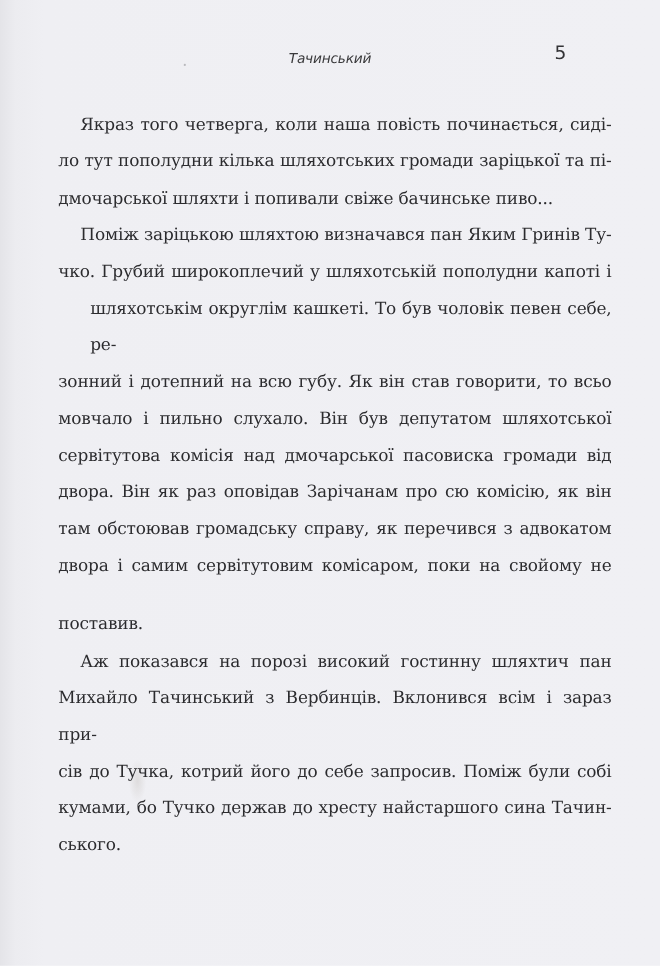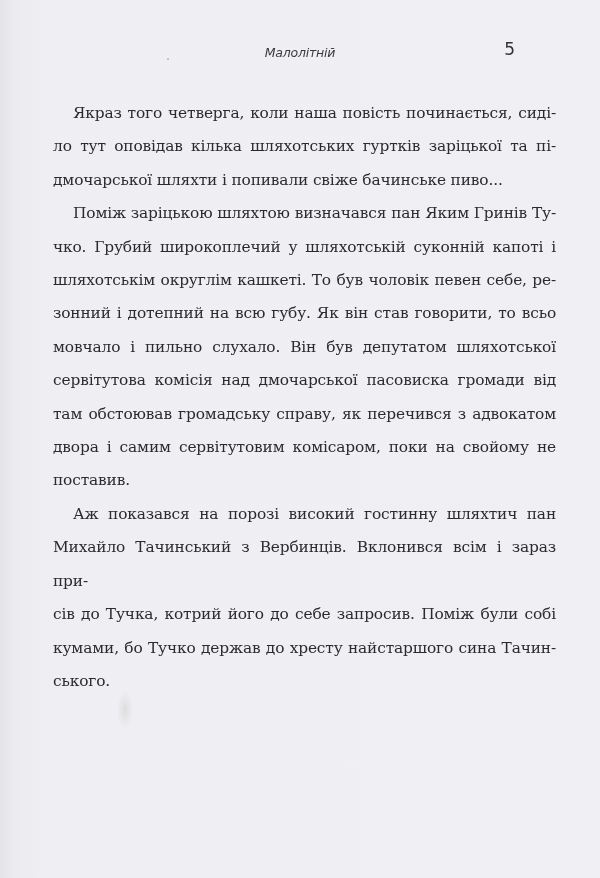--- a/index.html
+++ b/index.html
@@ -84,40 +84,41 @@
     }
   </style>
 </head>
 <body>
 
 <div class="page">
   <div class="speck"></div>
   <div class="smudge"></div>
 
   <div class="running-header">
-    <div class="running-title">Малолітній</div>
+    <div class="running-title">Тачинський</div>
     <div class="page-number">5</div>
   </div>
 
   <div class="body-text">
     <p class="para" style="text-indent: 0px; margin-top: 16px;">
         <span style="display: block; text-align: justify; text-align-last: justify; text-indent: 20px;">Якраз того четверга, коли наша повість починається, сиді-</span>
-        <span style="display: block; text-align: justify; text-align-last: justify; text-indent: 0px;">ло тут оповідав кілька шляхотських гуртків заріцької та пі-</span>
+        <span style="display: block; text-align: justify; text-align-last: justify; text-indent: 0px;">ло тут пополудни кілька шляхотських громади заріцької та пі-</span>
         <span style="display: block; text-align: left; text-align-last: left; text-indent: 0px;">дмочарської шляхти і попивали свіже бачинське пиво...</span>
       </p>
     <p class="para" style="text-indent: 0px;">
         <span style="display: block; text-align: justify; text-align-last: justify; text-indent: 20px;">Поміж заріцькою шляхтою визначався пан Яким Гринів Ту-</span>
-        <span style="display: block; text-align: justify; text-align-last: justify; text-indent: 0px;">чко. Грубий широкоплечий у шляхотській суконній капоті і</span>
-        <span style="display: block; text-align: justify; text-align-last: justify; text-indent: 0px;">шляхотськім округлім кашкеті. То був чоловік певен себе, ре-</span>
+        <span style="display: block; text-align: justify; text-align-last: justify; text-indent: 0px;">чко. Грубий широкоплечий у шляхотській пополудни капоті і</span>
+        <span style="display: block; text-align: justify; text-align-last: justify; text-indent: 0px; margin-left: 29px;">шляхотськім округлім кашкеті. То був чоловік певен себе, ре-</span>
         <span style="display: block; text-align: justify; text-align-last: justify; text-indent: 0px;">зонний і дотепний на всю губу. Як він став говорити, то всьо</span>
         <span style="display: block; text-align: justify; text-align-last: justify; text-indent: 0px;">мовчало і пильно слухало. Він був депутатом шляхотської</span>
         <span style="display: block; text-align: justify; text-align-last: justify; text-indent: 0px;">сервітутова комісія над дмочарської пасовиска громади від</span>
+        <span style="display: block; text-align: justify; text-align-last: justify; text-indent: 0px;">двора. Він як раз оповідав Зарічанам про сю комісію, як він</span>
         <span style="display: block; text-align: justify; text-align-last: justify; text-indent: 0px;">там обстоював громадську справу, як перечився з адвокатом</span>
         <span style="display: block; text-align: justify; text-align-last: justify; text-indent: 0px;">двора і самим сервітутовим комісаром, поки на свойому не</span>
-        <span style="display: block; text-align: left; text-align-last: left; text-indent: 0px;">поставив.</span>
+        <span style="display: block; text-align: left; text-align-last: left; text-indent: 0px; margin-top: 20px;">поставив.</span>
       </p>
     <p class="para" style="text-indent: 0px;">
         <span style="display: block; text-align: justify; text-align-last: justify; text-indent: 20px;">Аж показався на порозі високий гостинну шляхтич пан</span>
         <span style="display: block; text-align: justify; text-align-last: justify; text-indent: 0px;">Михайло Тачинський з Вербинців. Вклонився всім і зараз при-</span>
         <span style="display: block; text-align: justify; text-align-last: justify; text-indent: 0px;">сів до Тучка, котрий його до себе запросив. Поміж були собі</span>
         <span style="display: block; text-align: justify; text-align-last: justify; text-indent: 0px;">кумами, бо Тучко держав до хресту найстаршого сина Тачин-</span>
         <span style="display: block; text-align: left; text-align-last: left; text-indent: 0px;">ського.</span>
       </p>
 
   </div>

